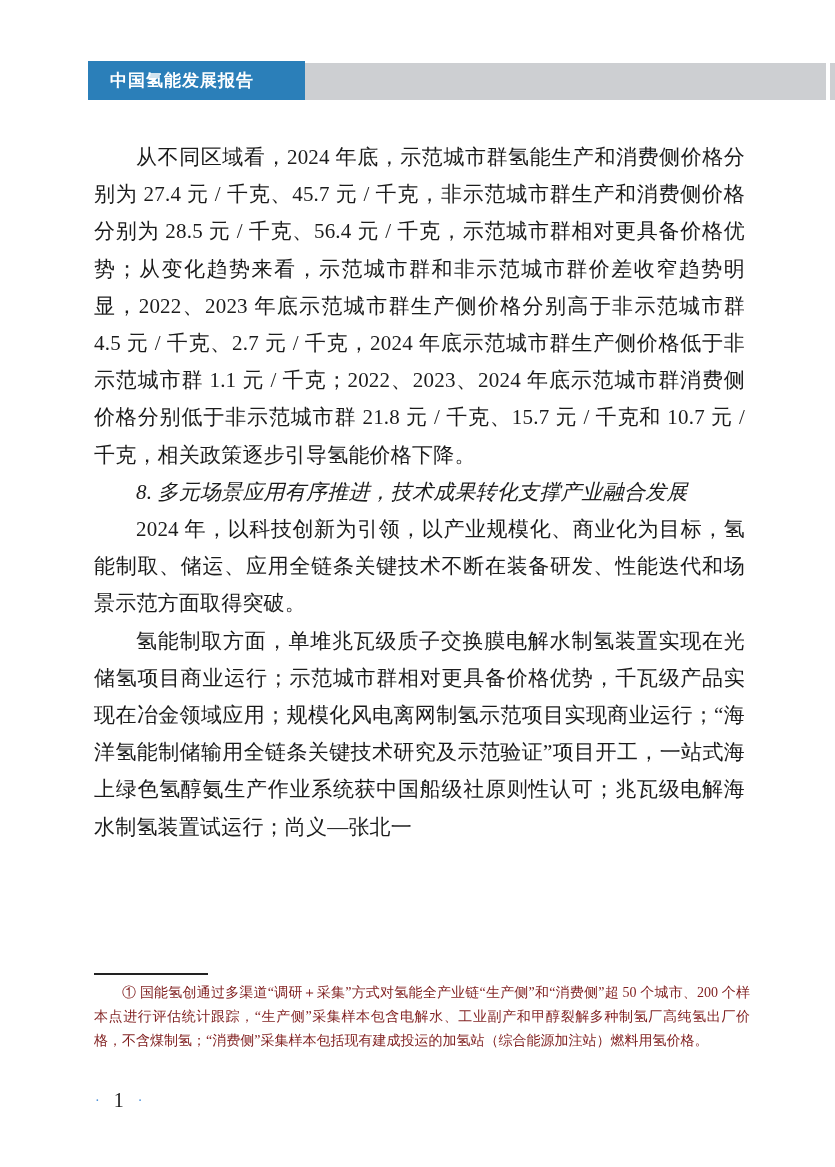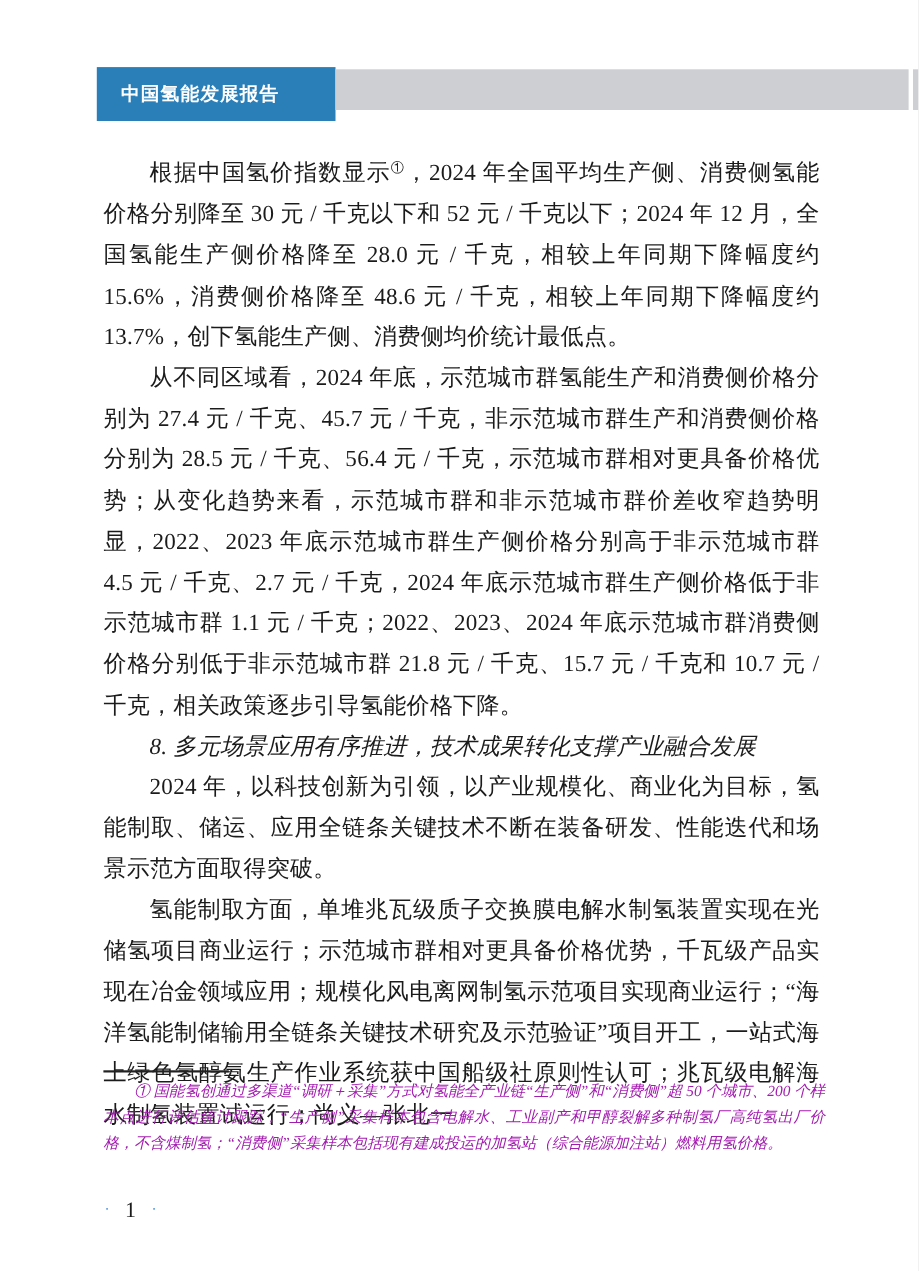--- a/index.html
+++ b/index.html
@@ -9,21 +9,21 @@
     margin:0 auto;
     background:#ffffff;
     font-family:"Liberation Serif","DejaVu Serif",serif;
     color:#1b1b1b;
     overflow:hidden;
   }
 
   
   .header-title-box{
     position:absolute;left:88px;top:61px;
-    width:217px;height:49px;
+    width:217px;height:39px;
     background:#2b7fb9;
     display:flex;align-items:center;
     box-sizing:border-box;padding-left:22px;
   }
   .header-title-box span{
     color:#ffffff;
     font-family:"Liberation Sans","DejaVu Sans",sans-serif;
     font-size:17px;font-weight:bold;
     letter-spacing:1px;
     white-space:nowrap;
@@ -68,27 +68,26 @@
   }
 
   
   .footnote-sep{
     position:absolute;left:94px;top:973px;
     width:114px;height:0;
     border-top:2px solid #222222;
   }
   .footnote{
     position:absolute;left:94px;top:981px;width:656px;
-    color:#a21caf;
+    color:#7f1d1d;
     font-size:14px;
     line-height:24px;
     text-align:justify;
     text-justify:inter-ideograph;
     text-indent:2em;
-    font-style:italic;
   }
 
   
   .page-number{
     position:absolute;left:95px;top:1089px;
     font-size:20px;
     color:#1b1b1b;
     display:flex;align-items:center;gap:14px;
   }
   .page-number .dot{
@@ -102,21 +101,20 @@
 
 <div class="page">
 
   <div class="header-title-box">
     <span>中国氢能发展报告</span>
   </div>
   <div class="header-gray-bar"></div>
   <div class="header-edge-strip"></div>
 
   <main class="content">
-    <p><span>根据中国氢价指数显示</span><sup>①</sup><span>，2024 年全国平均生产侧、消费侧氢能价格分别降至 30 元 / 千克以下和 52 元 / 千克以下；2024 年 12 月，全国氢能生产侧价格降至 28.0 元 / 千克，相较上年同期下降幅度约 15.6%，消费侧价格降至 48.6 元 / 千克，相较上年同期下降幅度约 13.7%，创下氢能生产侧、消费侧均价统计最低点。</span></p>
     <p>从不同区域看，2024 年底，示范城市群氢能生产和消费侧价格分别为 27.4 元 / 千克、45.7 元 / 千克，非示范城市群生产和消费侧价格分别为 28.5 元 / 千克、56.4 元 / 千克，示范城市群相对更具备价格优势；从变化趋势来看，示范城市群和非示范城市群价差收窄趋势明显，2022、2023 年底示范城市群生产侧价格分别高于非示范城市群 4.5 元 / 千克、2.7 元 / 千克，2024 年底示范城市群生产侧价格低于非示范城市群 1.1 元 / 千克；2022、2023、2024 年底示范城市群消费侧价格分别低于非示范城市群 21.8 元 / 千克、15.7 元 / 千克和 10.7 元 / 千克，相关政策逐步引导氢能价格下降。</p>
     <h3>8. 多元场景应用有序推进，技术成果转化支撑产业融合发展</h3>
     <p>2024 年，以科技创新为引领，以产业规模化、商业化为目标，氢能制取、储运、应用全链条关键技术不断在装备研发、性能迭代和场景示范方面取得突破。</p>
     <p>氢能制取方面，单堆兆瓦级质子交换膜电解水制氢装置实现在光储氢项目商业运行；示范城市群相对更具备价格优势，千瓦级产品实现在冶金领域应用；规模化风电离网制氢示范项目实现商业运行；“海洋氢能制储输用全链条关键技术研究及示范验证”项目开工，一站式海上绿色氢醇氨生产作业系统获中国船级社原则性认可；兆瓦级电解海水制氢装置试运行；尚义—张北一</p>
   </main>
 
   <div class="footnote-sep"></div>
   <div class="footnote">① 国能氢创通过多渠道“调研＋采集”方式对氢能全产业链“生产侧”和“消费侧”超 50 个城市、200 个样本点进行评估统计跟踪，“生产侧”采集样本包含电解水、工业副产和甲醇裂解多种制氢厂高纯氢出厂价格，不含煤制氢；“消费侧”采集样本包括现有建成投运的加氢站（综合能源加注站）燃料用氢价格。</div>
 
   <div class="page-number">

